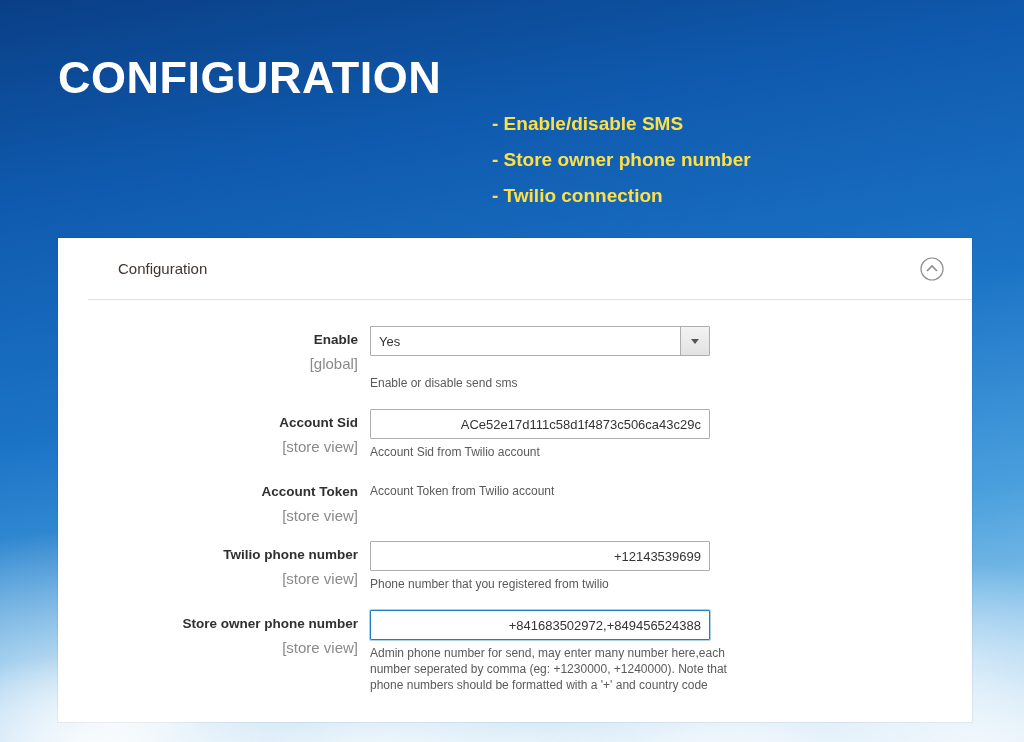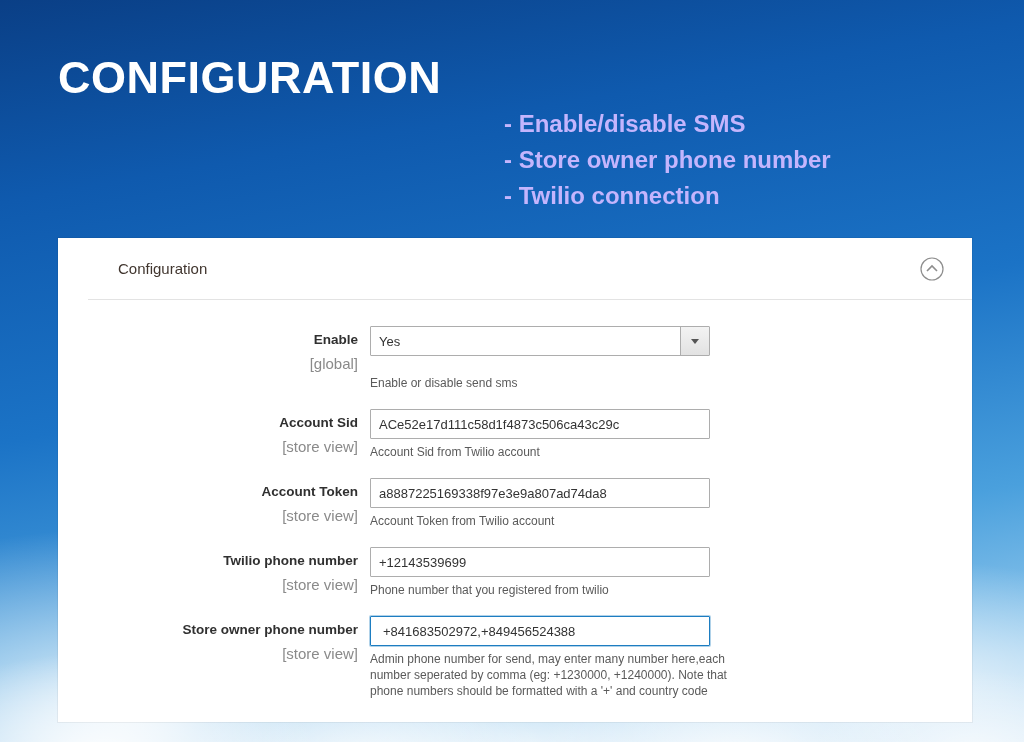--- a/index.html
+++ b/index.html
@@ -45,24 +45,24 @@
     top: 55px;
     color: #ffffff;
     font-size: 45px;
     font-weight: bold;
     letter-spacing: 0.5px;
     line-height: 1;
     white-space: nowrap;
   }
   .bullets {
     position: absolute;
-    left: 504px;
+    left: 492px;
     top: 106px;
-    color: #c4b5fd;
-    font-size: 24px;
+    color: #fde047;
+    font-size: 19px;
     font-weight: bold;
     line-height: 36px;
   }
   .bullets div { white-space: nowrap; }
 
   
   .panel {
     position: absolute;
     left: 58px;
     top: 238px;
@@ -141,20 +141,21 @@
     height: 30px;
     box-sizing: border-box;
     border: 1px solid #adadad;
     background: #ffffff;
     font-family: "Liberation Sans", sans-serif;
     font-size: 13px;
     color: #333333;
     padding: 0 8px;
     outline: none;
     border-radius: 1px;
+    text-align: right;
   }
   .txt.focused {
     border: 1px solid #1d7dc1;
     box-shadow: 0 0 0 1px rgba(29,125,193,0.35);
     padding-left: 12px;
   }
   .select-wrap {
     position: relative;
     width: 340px;
     height: 44px;
@@ -259,21 +260,20 @@
           <div class="note">Account Sid from Twilio account</div>
         </div>
       </div>
 
       <div class="field-row">
         <div class="label-col">
           <span class="lbl">Account Token</span>
           <span class="scope">[store view]</span>
         </div>
         <div class="input-col">
-          <input class="txt" type="text" value="a8887225169338f97e3e9a807ad74da8" style="">
           <div class="note">Account Token from Twilio account</div>
         </div>
       </div>
 
       <div class="field-row">
         <div class="label-col">
           <span class="lbl">Twilio phone number</span>
           <span class="scope">[store view]</span>
         </div>
         <div class="input-col">

